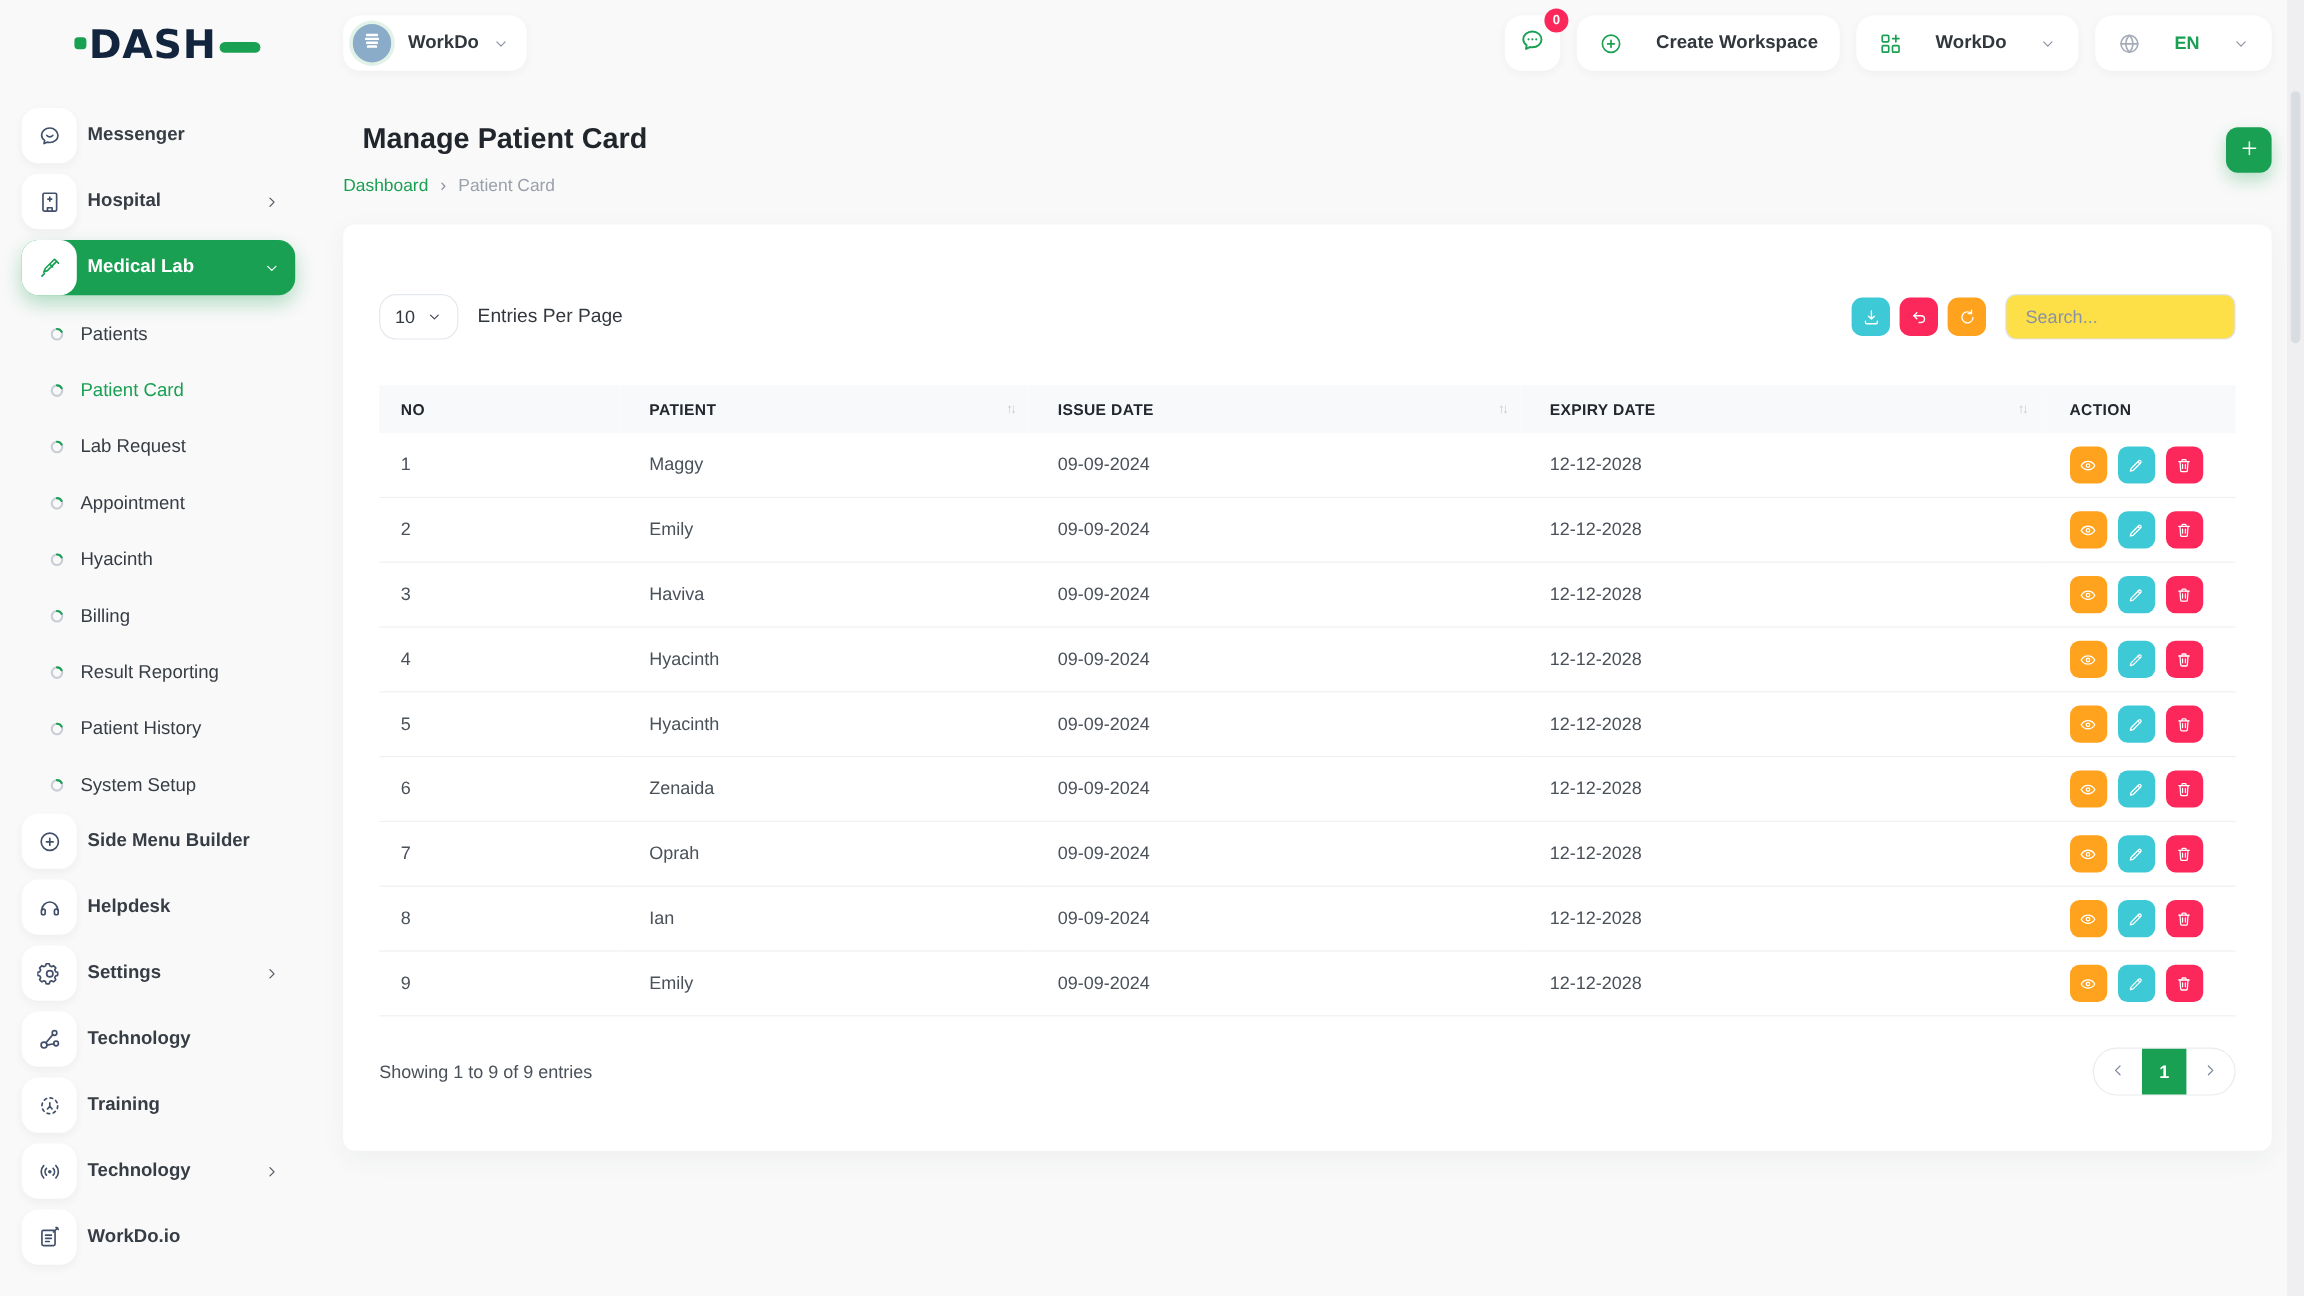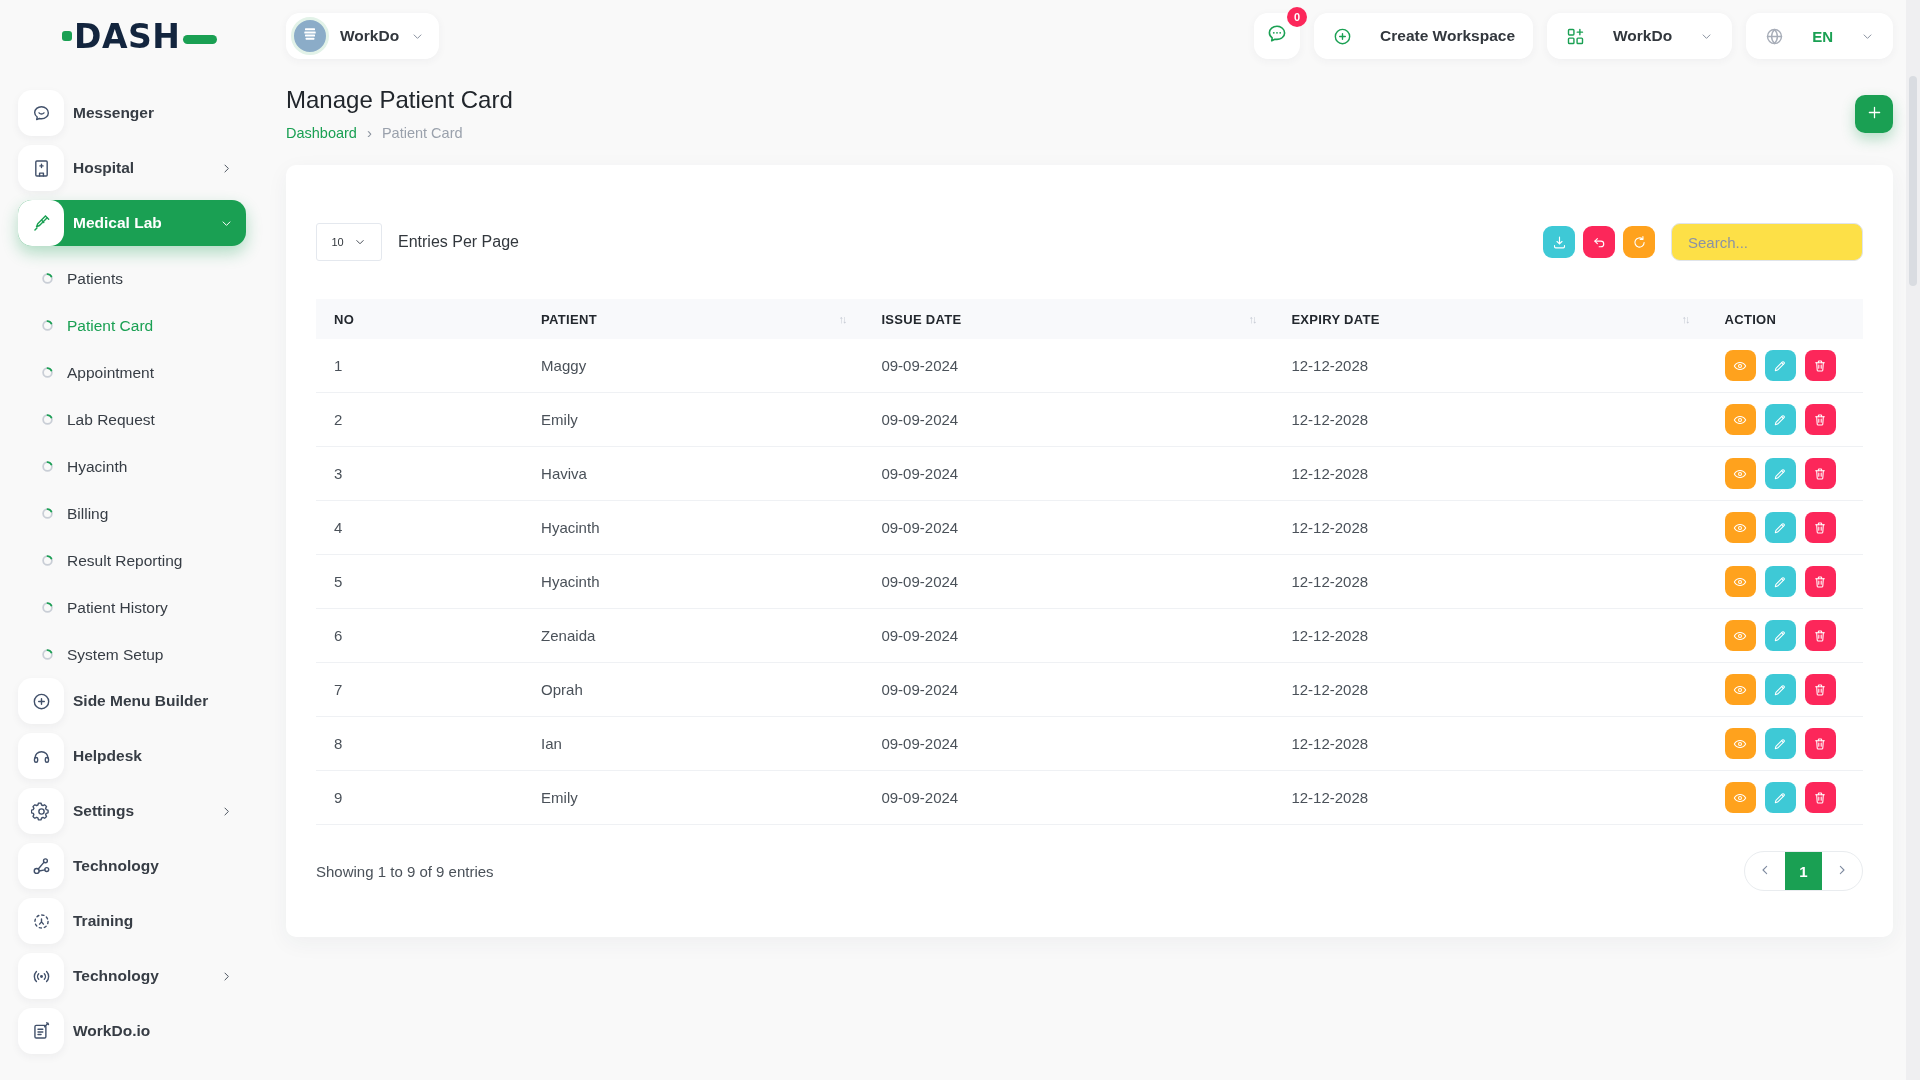--- a/index.html
+++ b/index.html
@@ -45,34 +45,34 @@
   .badge { position:absolute; top:-6px; right:-7px; min-width:20px; height:20px; border-radius:10px;
     background:#fc275a; color:#fff; font-size:11px; font-weight:700; display:flex; align-items:center;
     justify-content:center; padding:0 5px; }
   .create-pill, .menu-pill, .lang-pill { padding:0 18px; gap:27px; font-size:15.5px; font-weight:600; color:#32373d;justify-content:space-between; }
   .green-ic { color:#1aa053; display:flex; }
   .gray-ic { color:#a7adb8; display:flex; }
   .lang-code { color:#1aa053; font-weight:700; font-size:15px; }
   
   .main { position:absolute; left:260px; top:72px; right:0; bottom:0; padding:14px 27px 0 26px; }
   .page-head { display:flex; align-items:center; }
-  .page-title { margin:0; font-size:24px; font-weight:400; color:#21262c; }
+  .page-title { margin:16px; font-size:24px; font-weight:700; color:#21262c; }
   .breadcrumb { margin-top:10px; display:flex; align-items:center; gap:10px; font-size:14.5px; }
   .bc-link { color:#1aa053; cursor:pointer; }
   .bc-sep { color:#8a929e; font-size:15px; }
   .bc-current { color:#9aa1ac; }
   .add-btn { margin-left:auto; width:38px; height:38px; border:none; border-radius:10px; background:#1aa053;
     color:#fff; display:flex; align-items:center; justify-content:center; cursor:pointer;
     box-shadow:0 6px 14px rgba(26,160,83,.3); }
   
   .card { margin-top:24px; background:#fff; border-radius:10px; height:772px; padding:0 30px; position:relative;
     box-shadow:0 6px 22px rgba(46,57,78,.05); }
   .controls { display:flex; align-items:center; padding-top:58px; }
-  .select-box { width:66px; height:38px; border:1px solid #e4e8ee; border-radius:3px; background:#fff;
-    display:flex; align-items:center; justify-content:center; gap:9px; font-size:11px; color:#32373d; cursor:pointer; }
+  .select-box { width:66px; height:38px; border:1px solid #e4e8ee; border-radius:14px; background:#fff;
+    display:flex; align-items:center; justify-content:center; gap:9px; font-size:15px; color:#32373d; cursor:pointer; }
   .select-box .chev { color:#3c434c; display:flex; }
   .entries-label { margin-left:16px; font-size:16px; color:#32373d; }
   .tools { margin-left:auto; display:flex; align-items:center; gap:8px; }
   .tool-btn { width:32px; height:32px; border:none; border-radius:9px; color:#fff; display:flex;
     align-items:center; justify-content:center; cursor:pointer; }
   .search-input { margin-left:16px; width:192px; height:38px; border:1px solid #e0e4ea; border-radius:9px;
     padding:0 16px; font-size:15px; color:#495057; outline:none; font-family:inherit; background:#fde047; }
   .search-input::placeholder { color:#8a92a6; }
   
   table { width:100%; border-collapse:collapse; margin-top:38px; table-layout:fixed; }
@@ -171,30 +171,30 @@
         </span>
     <span class="sub-label">Patient Card</span>
   </div>
       <div class="nav-sub">
     <span class="sub-icon">
           <svg width="15" height="15" viewBox="0 0 24 24" fill="none" stroke="currentColor" stroke-width="1.6" stroke-linecap="round" stroke-linejoin="round">
             <circle cx="12" cy="12" r="7" stroke="#c9ced6" stroke-width="2.8"></circle>
             <path d="M12 5a7 7 0 0 1 6.2 3.8" stroke="#1aa053" stroke-width="2.8"></path>
           </svg>
         </span>
-    <span class="sub-label">Appointment</span>
+    <span class="sub-label">Lab Request</span>
   </div>
       <div class="nav-sub">
     <span class="sub-icon">
           <svg width="15" height="15" viewBox="0 0 24 24" fill="none" stroke="currentColor" stroke-width="1.6" stroke-linecap="round" stroke-linejoin="round">
             <circle cx="12" cy="12" r="7" stroke="#c9ced6" stroke-width="2.8"></circle>
             <path d="M12 5a7 7 0 0 1 6.2 3.8" stroke="#1aa053" stroke-width="2.8"></path>
           </svg>
         </span>
-    <span class="sub-label">Lab Request</span>
+    <span class="sub-label">Appointment</span>
   </div>
       <div class="nav-sub">
     <span class="sub-icon">
           <svg width="15" height="15" viewBox="0 0 24 24" fill="none" stroke="currentColor" stroke-width="1.6" stroke-linecap="round" stroke-linejoin="round">
             <circle cx="12" cy="12" r="7" stroke="#c9ced6" stroke-width="2.8"></circle>
             <path d="M12 5a7 7 0 0 1 6.2 3.8" stroke="#1aa053" stroke-width="2.8"></path>
           </svg>
         </span>
     <span class="sub-label">Hyacinth</span>
   </div>

